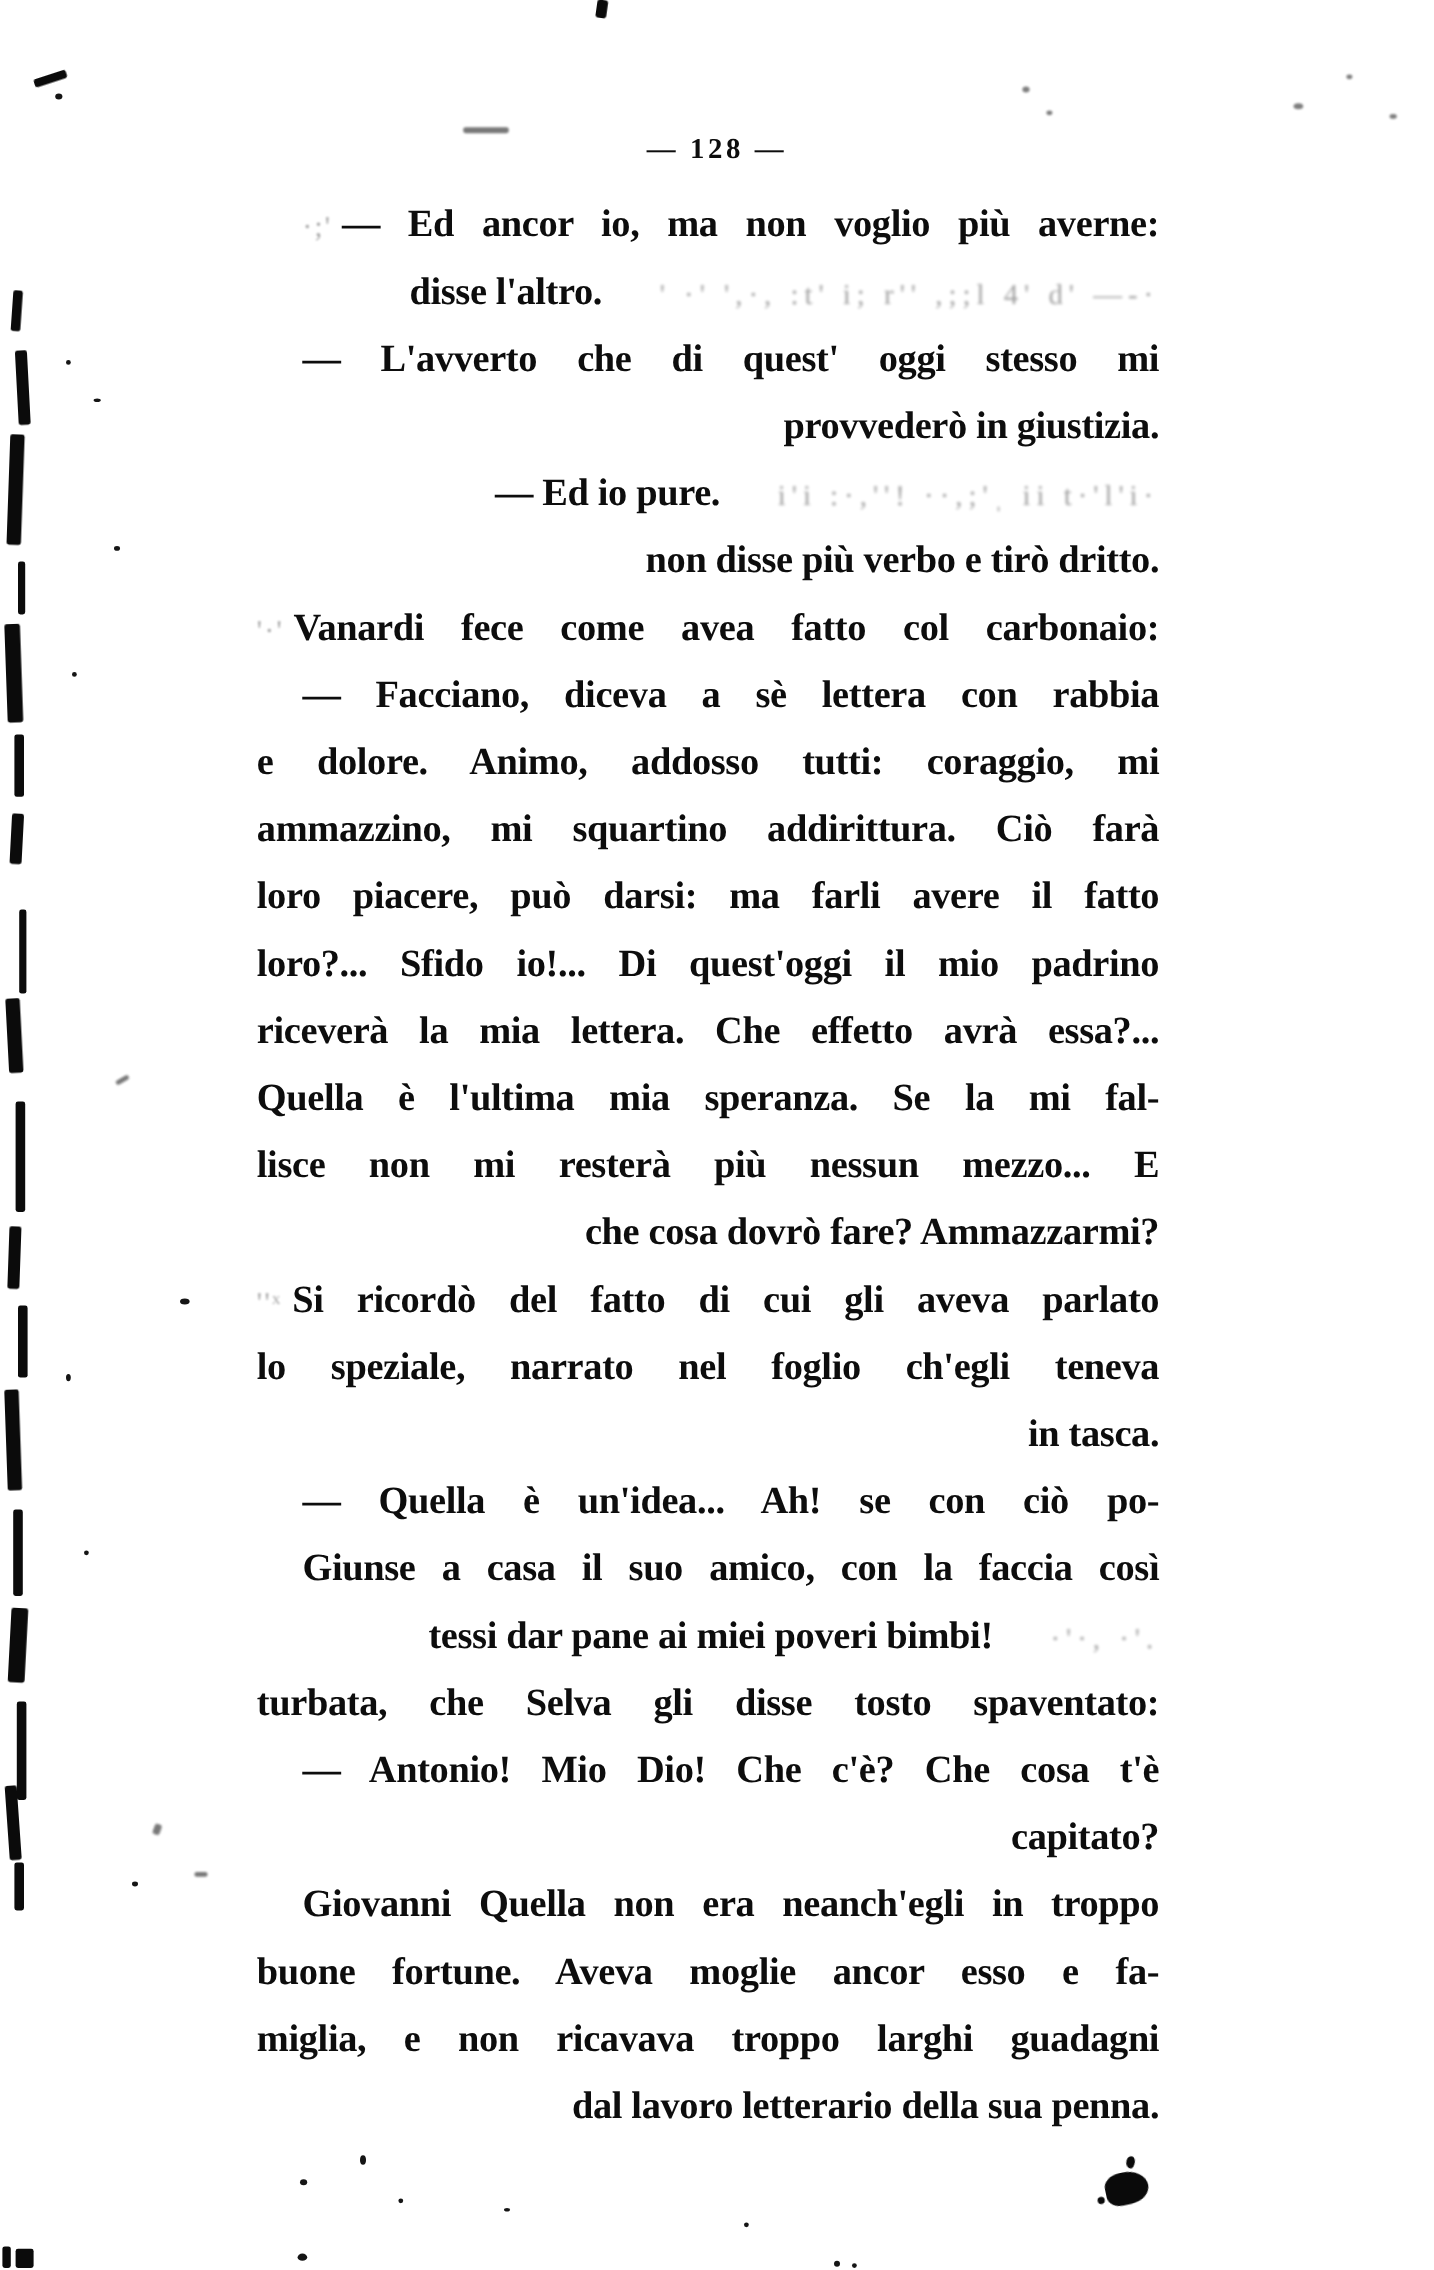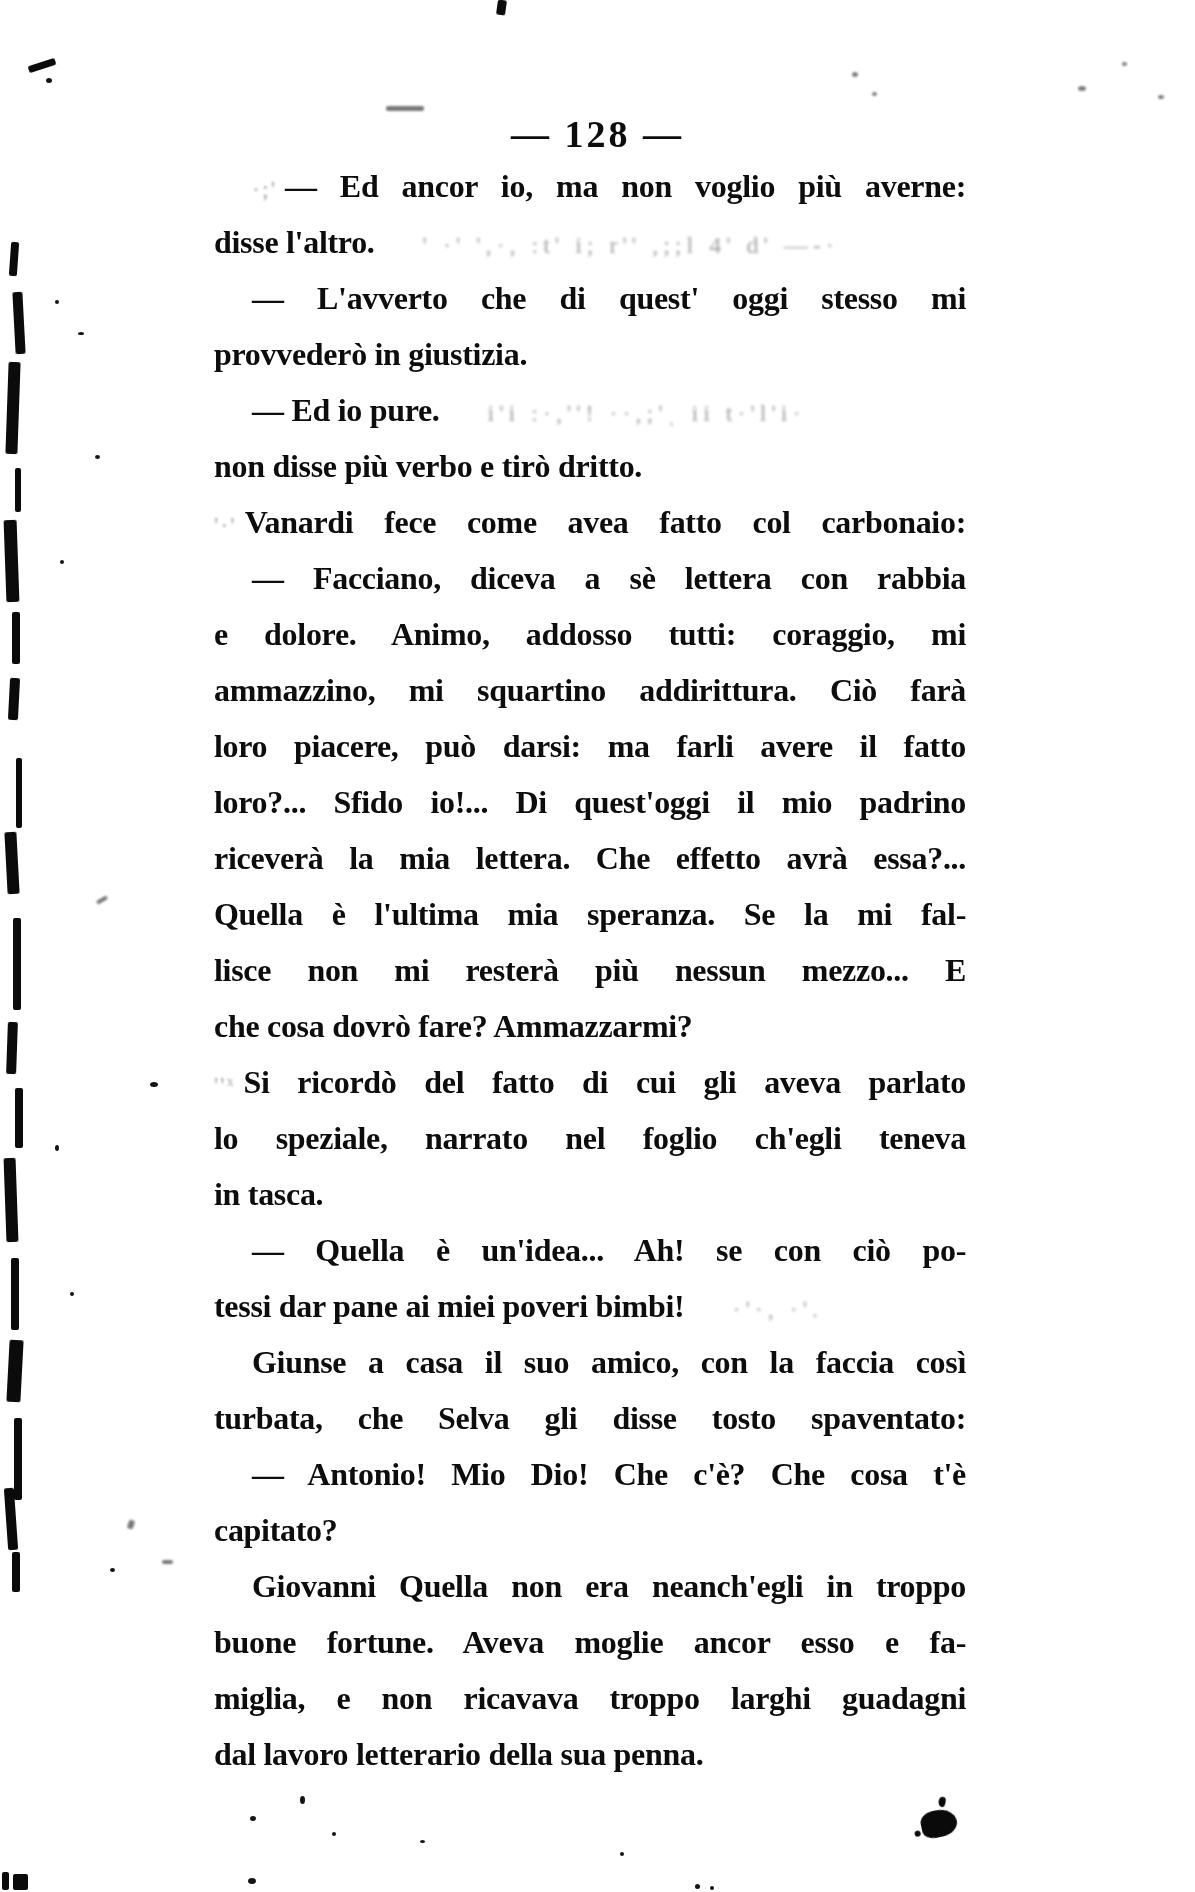--- a/index.html
+++ b/index.html
@@ -7,32 +7,32 @@
     position:relative;
     width:1195px;height:1892px;
     background:#ffffff;
     overflow:hidden;
     font-family:"Liberation Serif","DejaVu Serif",serif;
     color:#0d0d0d;
   }
   .page-number{
     position:absolute;top:112px;left:0;width:100%;
     text-align:center;
-    font-size:38px;font-weight:700;letter-spacing:3px;
+    font-size:24px;font-weight:700;letter-spacing:3px;
     color:#0d0d0d;
   }
   .text-block{
     position:absolute;left:214px;top:158px;width:752px;
   }
   .line{
     height:56px;line-height:56px;
     font-size:32px;font-weight:700;
     letter-spacing:-0.3px;
     white-space:normal;
-    text-align:left;
+    text-align:right;
   }
   .line.fill{ text-align:justify; text-align-last:justify; }
   .line.indent{ padding-left:38px; }
   .premark{
     opacity:.38; filter:blur(1px);
     font-size:24px; letter-spacing:2px; margin-right:8px; font-weight:400;
   }
   .smudge{
     opacity:.40; filter:blur(1.4px);
     font-size:24px; letter-spacing:5px; margin-left:48px; font-weight:400;
@@ -76,22 +76,22 @@
       <div class="line fill"><span>loro piacere, può darsi: ma farli avere il fatto</span></div>
       <div class="line fill"><span>loro?... Sfido io!... Di quest'oggi il mio padrino</span></div>
       <div class="line fill"><span>riceverà la mia lettera. Che effetto avrà essa?...</span></div>
       <div class="line fill"><span>Quella è l'ultima mia speranza. Se la mi fal-</span></div>
       <div class="line fill"><span>lisce non mi resterà più nessun mezzo... E</span></div>
       <div class="line"><span>che cosa dovrò fare? Ammazzarmi?</span></div>
       <div class="line fill"><span class="premark">''ˣ</span><span>Si ricordò del fatto di cui gli aveva parlato</span></div>
       <div class="line fill"><span>lo speziale, narrato nel foglio ch'egli teneva</span></div>
       <div class="line"><span>in tasca.</span></div>
       <div class="line indent fill"><span>— Quella è un'idea... Ah! se con ciò po-</span></div>
+      <div class="line indent fill"><span>Giunse a casa il suo amico, con la faccia così</span></div>
       <div class="line"><span>tessi dar pane ai miei poveri bimbi!</span><span class="smudge">·'·, ·'.</span></div>
-      <div class="line indent fill"><span>Giunse a casa il suo amico, con la faccia così</span></div>
       <div class="line fill"><span>turbata, che Selva gli disse tosto spaventato:</span></div>
       <div class="line indent fill"><span>— Antonio! Mio Dio! Che c'è? Che cosa t'è</span></div>
       <div class="line"><span>capitato?</span></div>
       <div class="line indent fill"><span>Giovanni Quella non era neanch'egli in troppo</span></div>
       <div class="line fill"><span>buone fortune. Aveva moglie ancor esso e fa-</span></div>
       <div class="line fill"><span>miglia, e non ricavava troppo larghi guadagni</span></div>
       <div class="line"><span>dal lavoro letterario della sua penna.</span></div>
     </div>
 
   <div>

